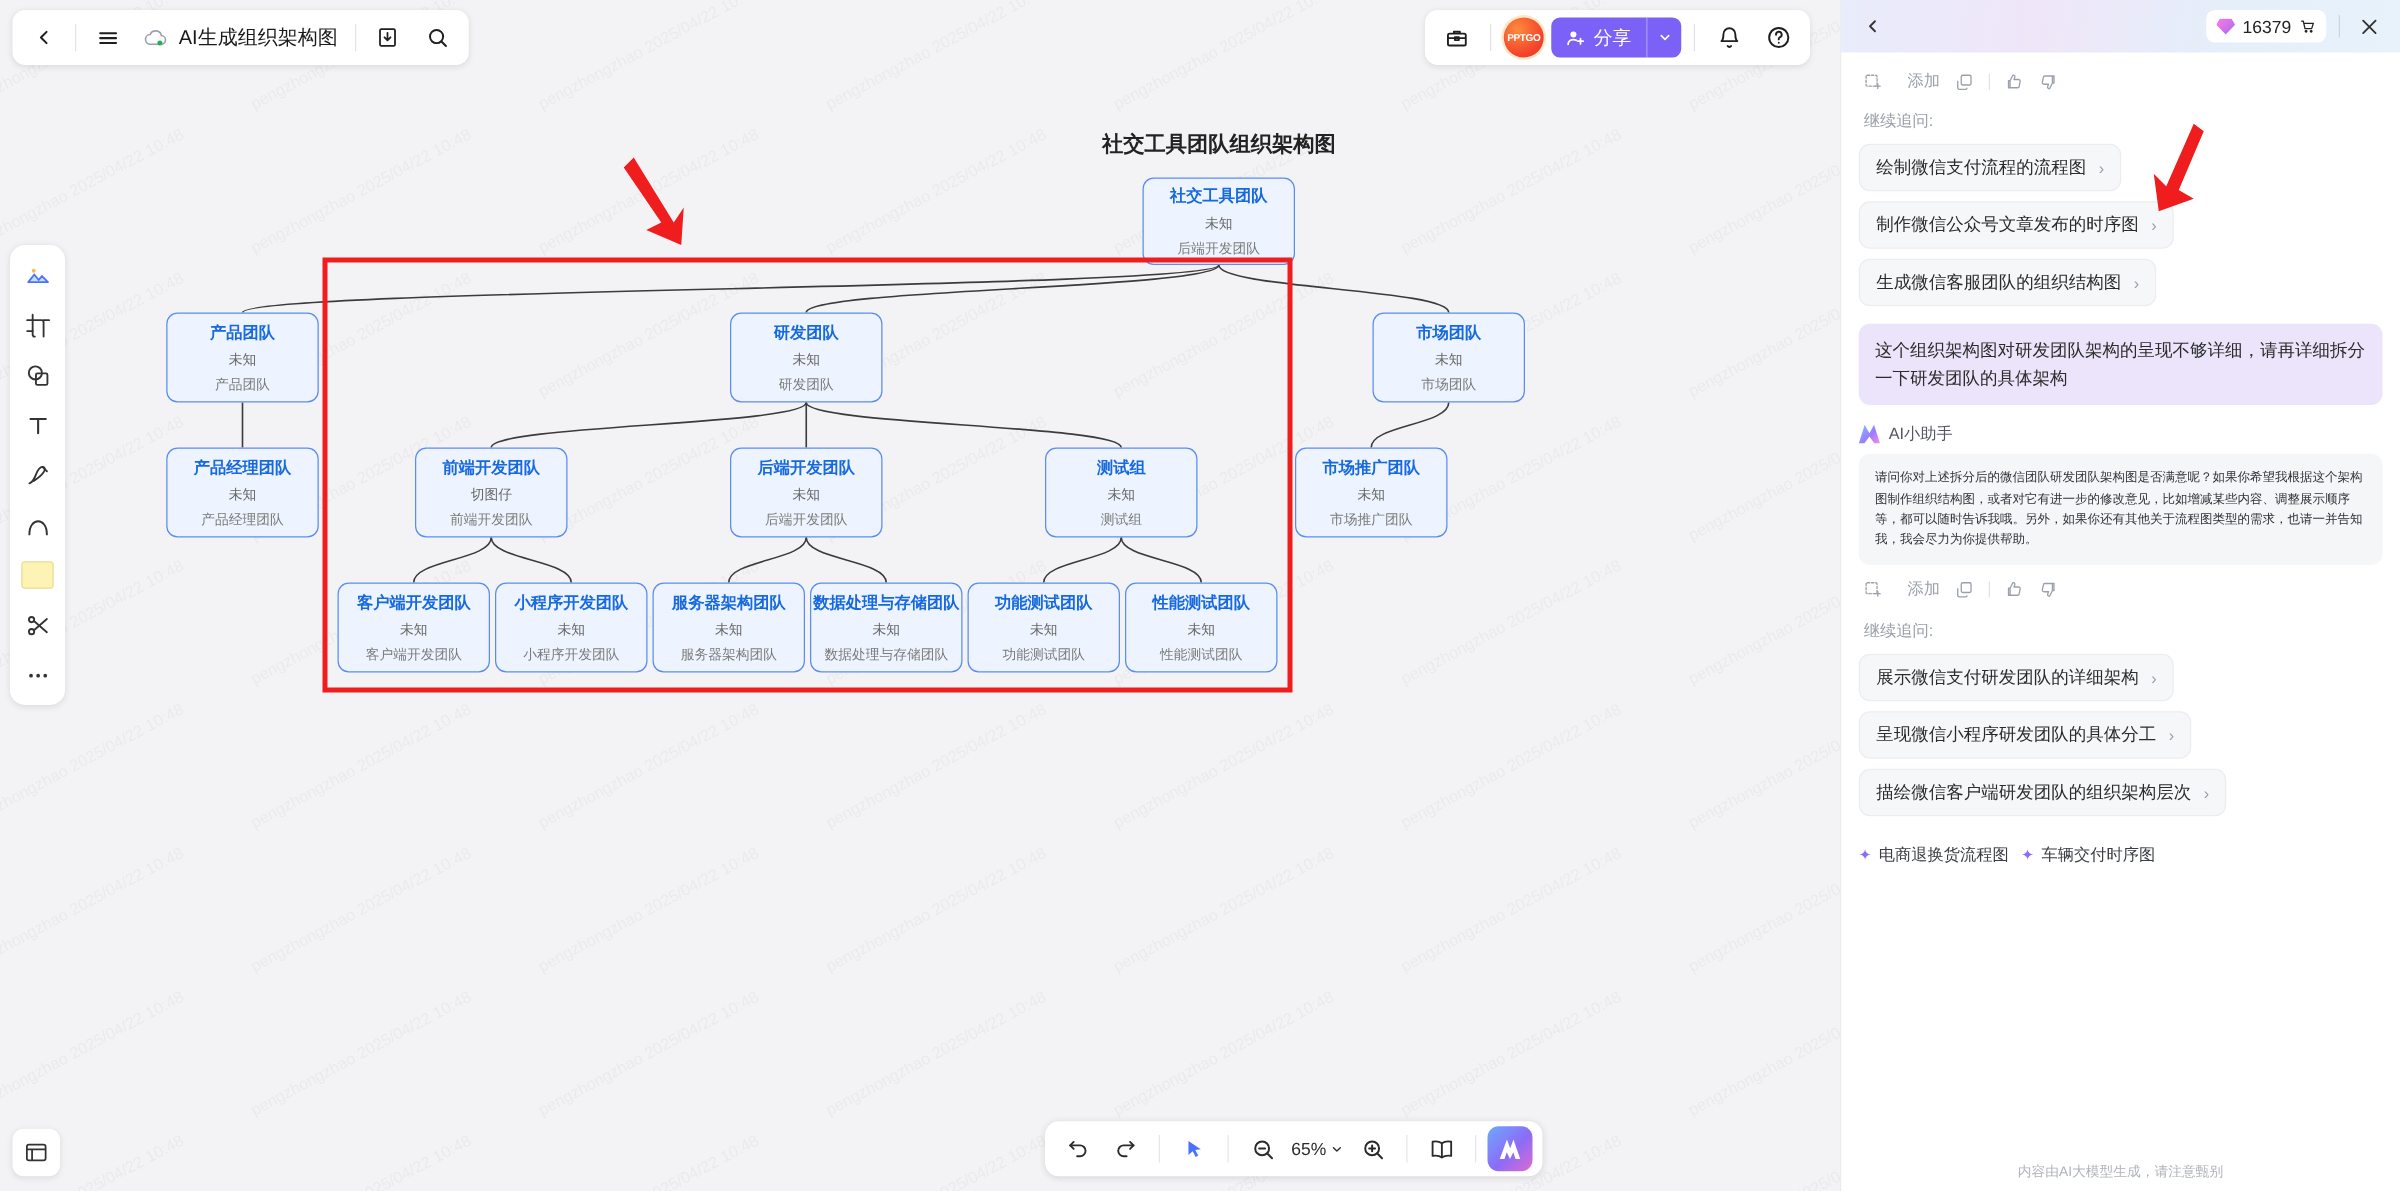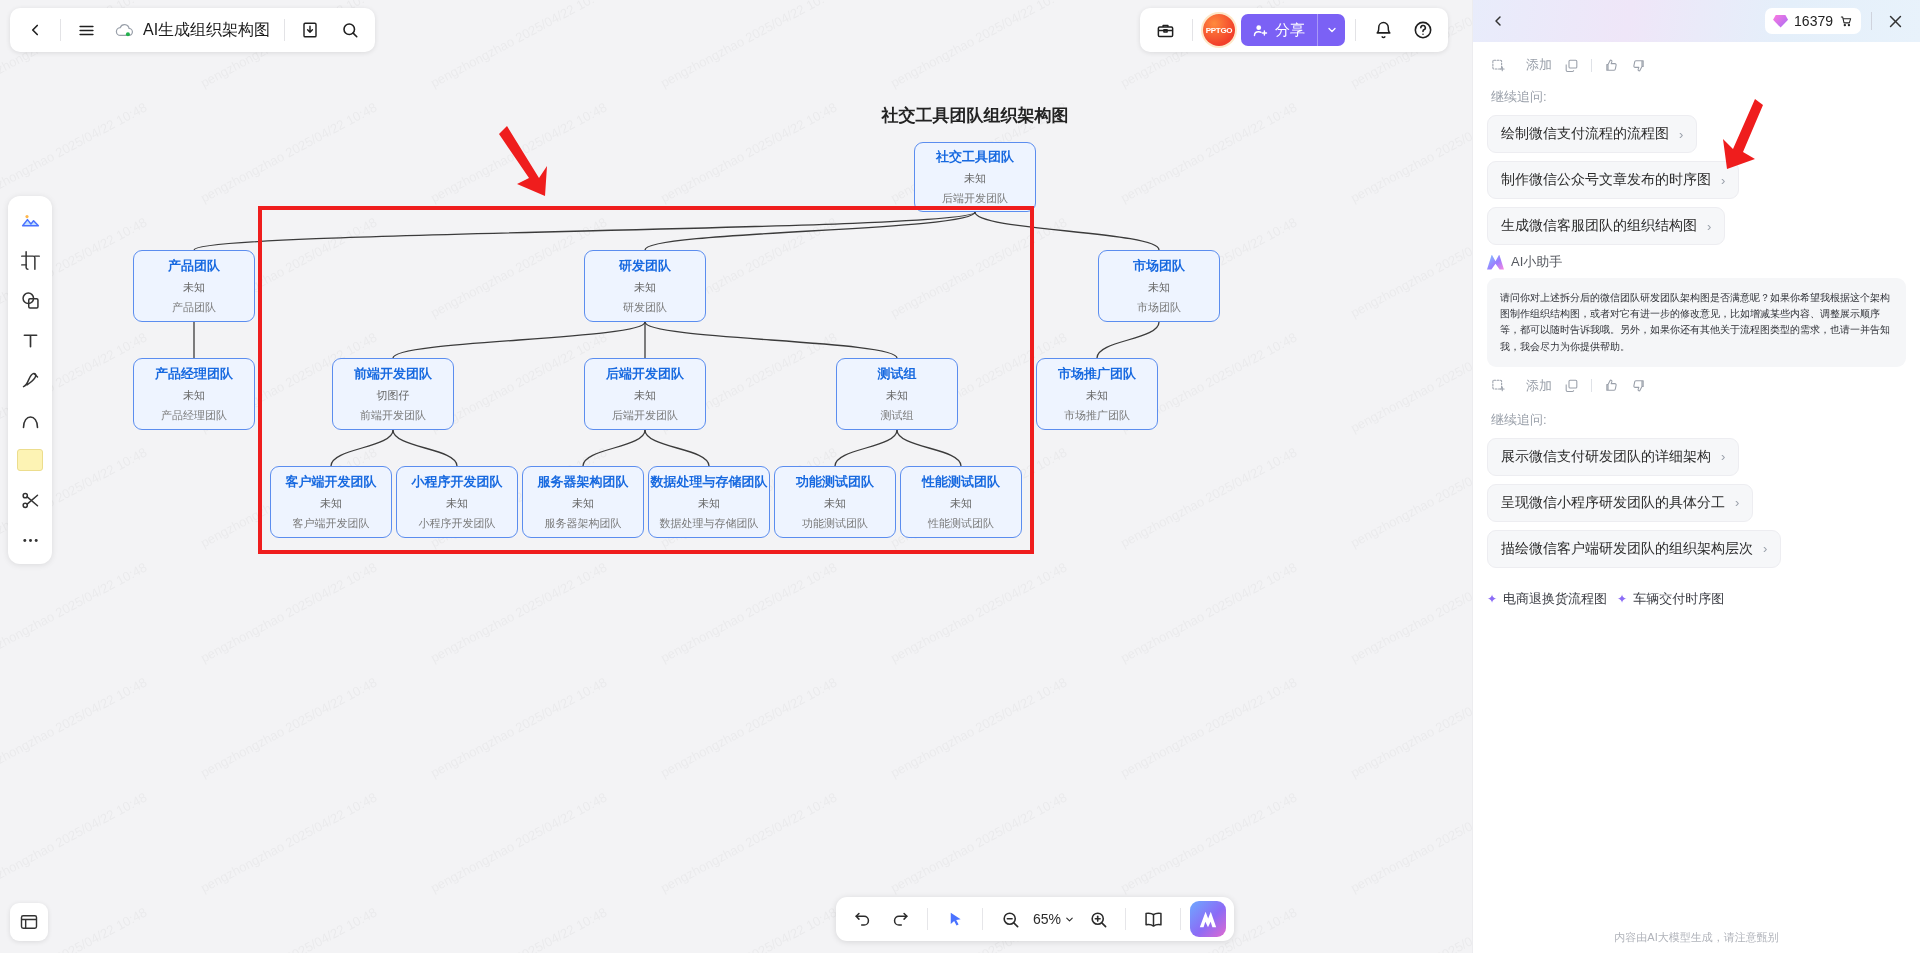--- a/index.html
+++ b/index.html
@@ -605,20 +605,21 @@
             <span>绘制微信支付流程的流程图</span>
             <span class="cv">›</span>
           </div><div class="chip">
             <span>制作微信公众号文章发布的时序图</span>
             <span class="cv">›</span>
           </div><div class="chip">
             <span>生成微信客服团队的组织结构图</span>
             <span class="cv">›</span>
           </div></div>
 
+      <div class="user-bubble">这个组织架构图对研发团队架构的呈现不够详细，请再详细拆分一下研发团队的具体架构</div>
 
       <div class="ai-name">
         <span class="ai-logo"></span>
         <span>AI小助手</span>
       </div>
       <div class="ai-bubble">请问你对上述拆分后的微信团队研发团队架构图是否满意呢？如果你希望我根据这个架构图制作组织结构图，或者对它有进一步的修改意见，比如增减某些内容、调整展示顺序等，都可以随时告诉我哦。另外，如果你还有其他关于流程图类型的需求，也请一并告知我，我会尽力为你提供帮助。</div>
 
       <div class="msg-actions" style="margin-top:10px;margin-bottom:16px;">
         <div class="ma-item">
           <svg width="15" height="15" viewBox="0 0 24 24" fill="none" stroke="currentColor" stroke-width="1.7" stroke-linecap="round">

